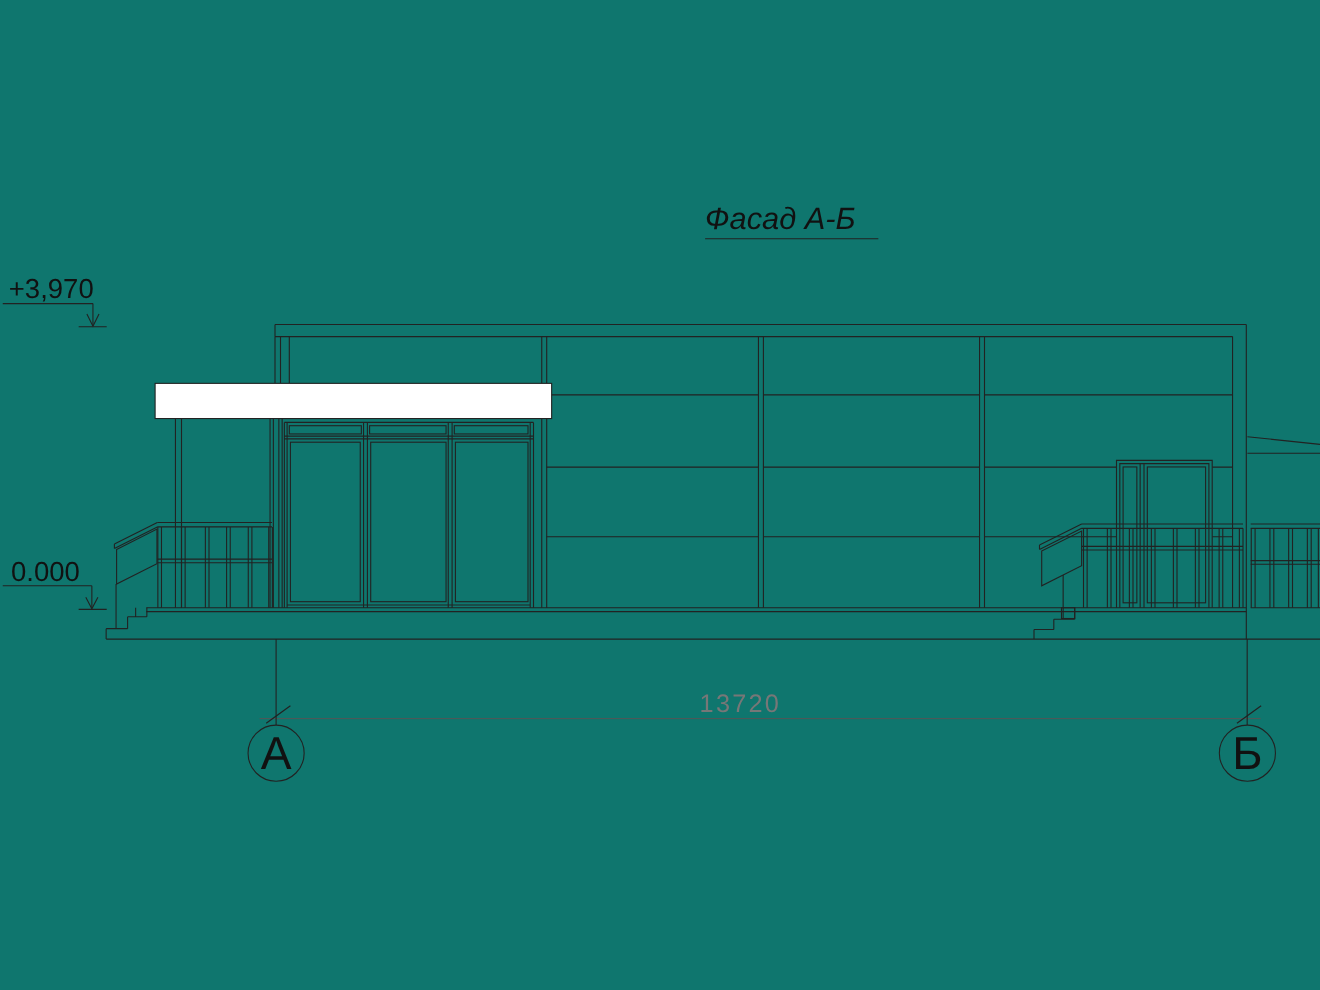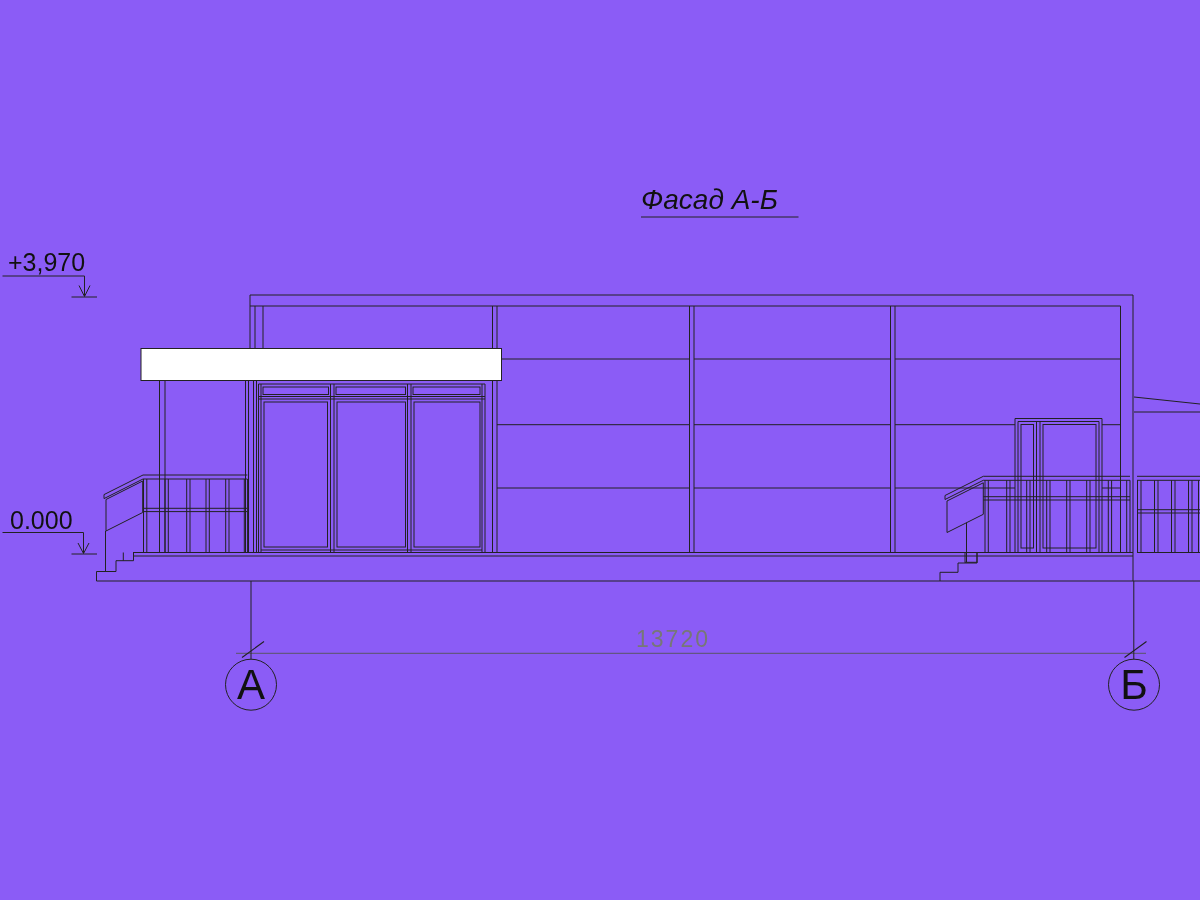--- a/index.html
+++ b/index.html
@@ -1,16 +1,16 @@
 <!DOCTYPE html>
 <html><head>
 <meta charset="utf-8">
 <style>
   html,body{margin:0;padding:0;background:#ffffff;}
-  .stage{position:relative;width:1200px;height:900px;background:#8b5cf6;overflow:hidden;
+  .stage{position:relative;width:1200px;height:900px;background:#0f766e;overflow:hidden;
          font-family:"Liberation Sans", sans-serif;}
   svg{position:absolute;left:0;top:0;}
   .ln{stroke:#222222;stroke-width:1;fill:none;stroke-linecap:butt;}
   .lnw{stroke:#222222;stroke-width:1;fill:#ffffff;}
   .dim{stroke:#555555;stroke-width:0.9;fill:none;}
   .tick{stroke:#222222;stroke-width:1.1;fill:none;}
   .t-title{font-size:28px;font-style:italic;fill:#111111;}
   .t-elev{font-size:25px;fill:#111111;}
   .t-dim{font-size:23px;fill:#777777;letter-spacing:2px;}
   .t-axis{font-size:42px;fill:#111111;}

